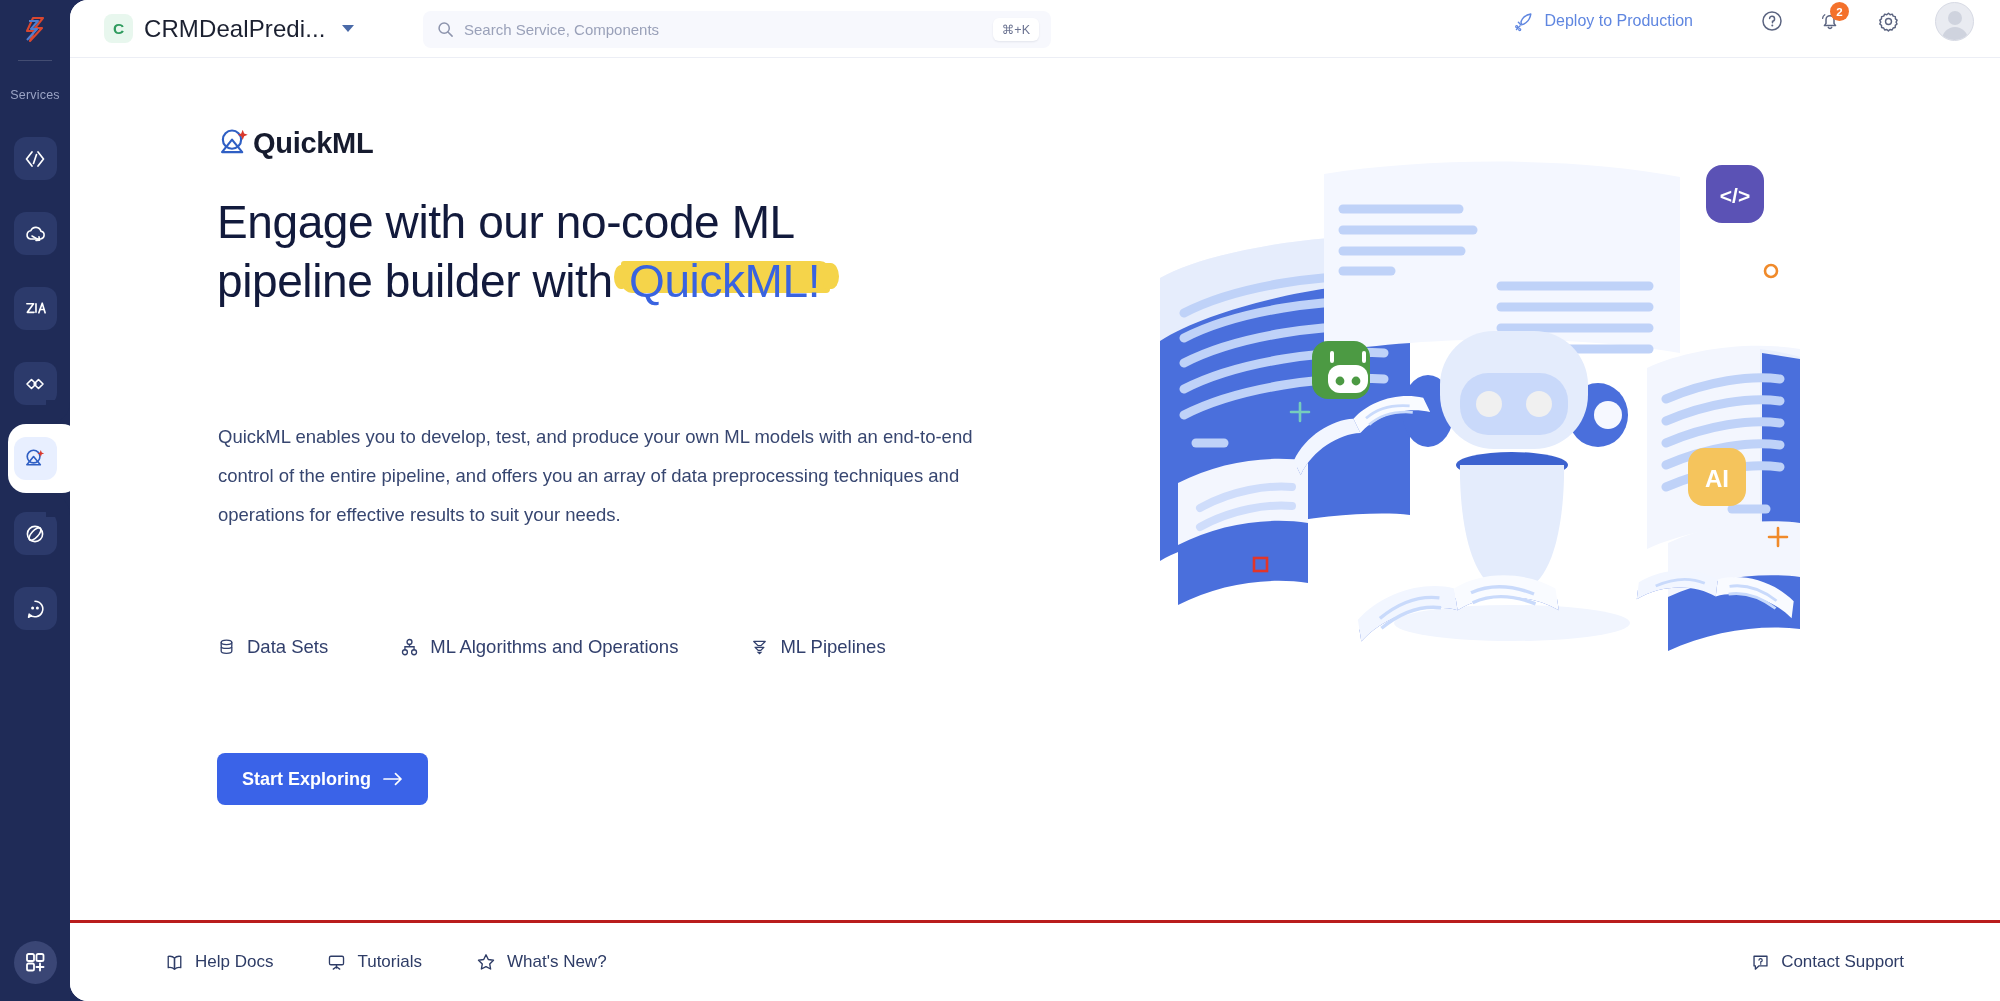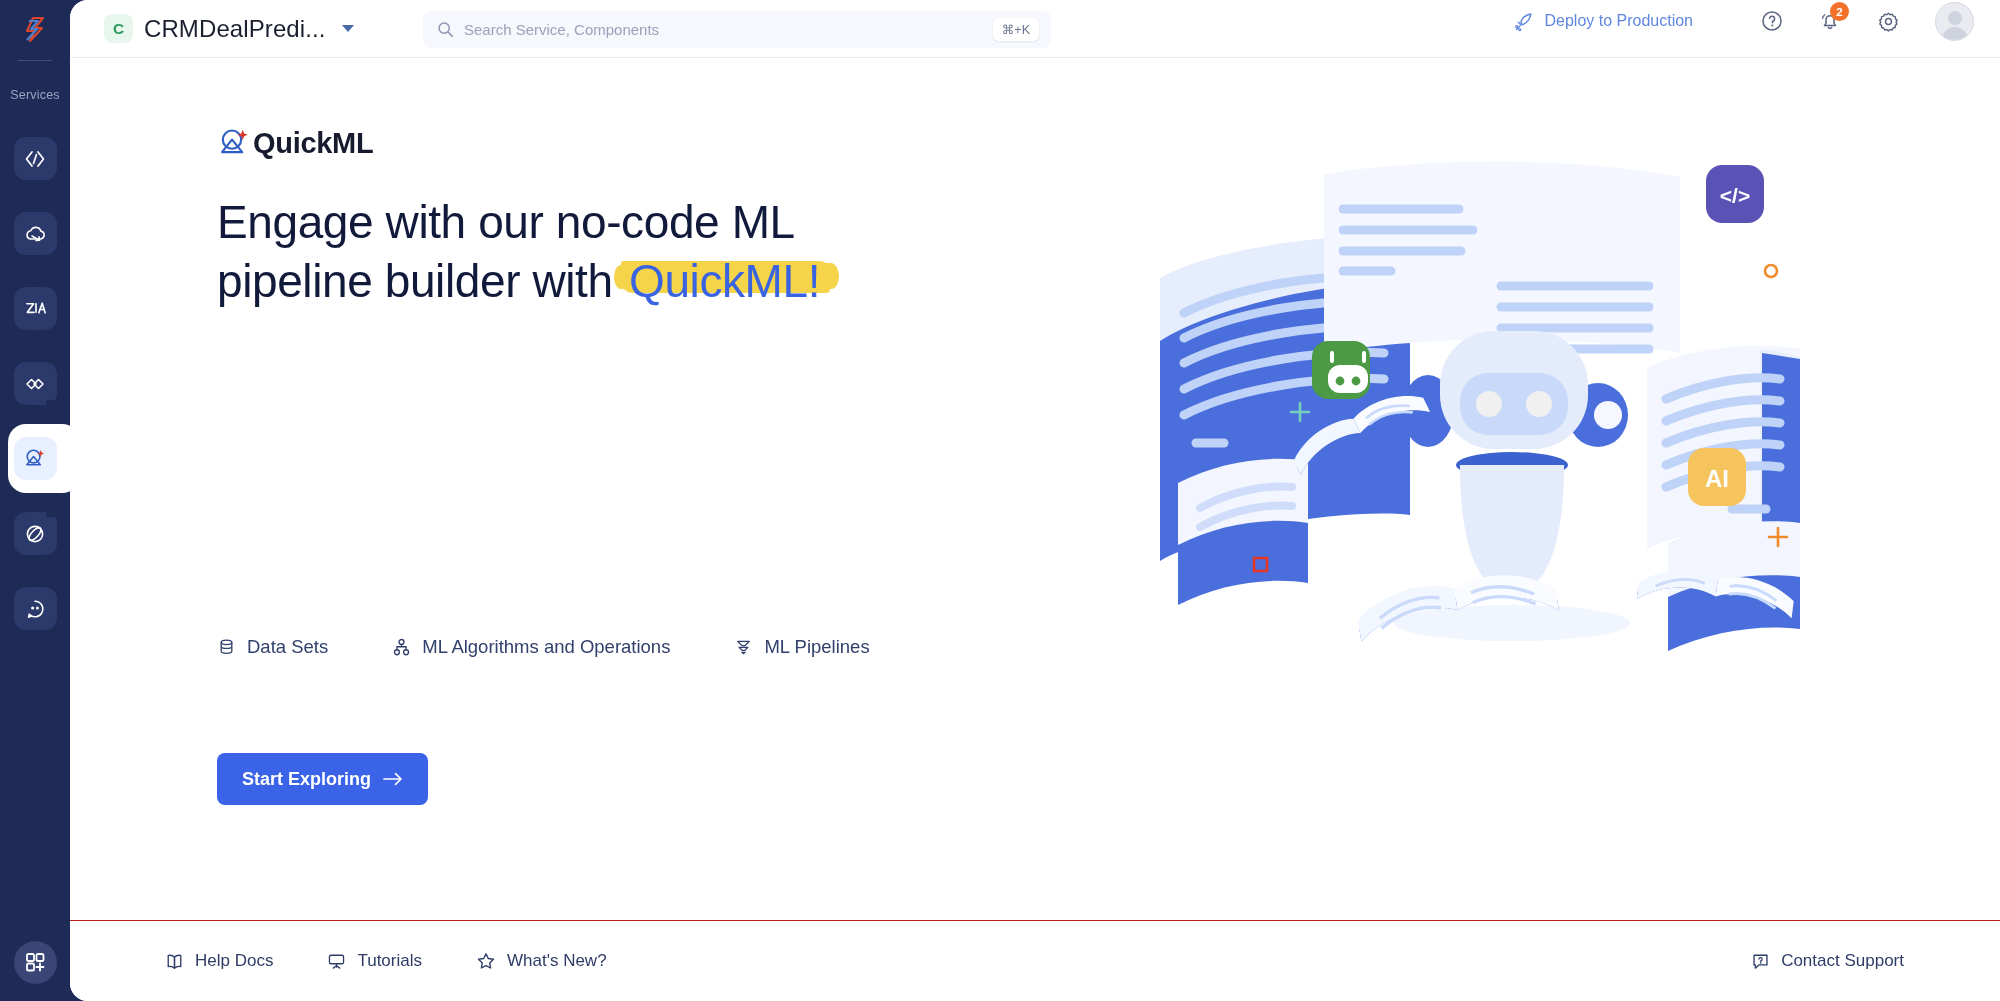--- a/index.html
+++ b/index.html
@@ -203,21 +203,21 @@
   .hl-mark span.txt { position: relative; z-index: 1; }
 
   #paragraph {
     position: absolute; left: 148px; top: 360px;
     width: 760px;
     font-size: 18.5px; line-height: 2.1;
     color: #374670;
   }
   #feature-links {
     position: absolute; left: 147px; top: 578px;
-    display: flex; align-items: flex-start; gap: 4px;
+    display: flex; align-items: flex-start; gap: 12px;
   }
   .feat {
     display: flex; align-items: center; gap: 11px;
     color: #32406d; font-size: 18.5px; cursor: pointer;
   }
   .feat + .feat { margin-left: 60px; }
 
   #cta {
     position: absolute; left: 217px; top: 695px;
     transform: translateX(-70px);
@@ -233,21 +233,21 @@
   #illus {
     position: absolute; left: 1090px; top: 95px;
     width: 700px; height: 560px;
   }
 
   
   #footer {
     position: absolute; left: 0; bottom: 0;
     width: 1930px; height: 81px;
     background: #fff;
-    border-top: 1px solid #b91c1c;
+    border-top: 3px solid #b91c1c;
     display: flex; align-items: center;
   }
   #footer-left { display: flex; align-items: center; margin-left: 95px; gap: 0; }
   .flink {
     display: flex; align-items: center; gap: 11px;
     color: #2e3c66; font-size: 17px; cursor: pointer;
   }
   .flink + .flink { margin-left: 54px; }
   #footer-right { position: absolute; right: 96px; }
 </style>
@@ -421,20 +421,21 @@
         <path d="M21.4 4 l1.2 3 l3 1.2 l-3 1.2 l-1.2 3 l-1.2-3 l-3-1.2 l3-1.2 Z" fill="#d9382c"></path>
       </svg>
       <div id="brand-name">QuickML</div>
     </div>
 
     <h1 id="headline">
       <span>Engage with our no-code ML</span><br>
       <span>pipeline builder with </span><span class="hl-mark"><span class="brush"></span><span class="txt">QuickML!</span></span>
     </h1>
 
+    <p id="paragraph">QuickML enables you to develop, test, and produce your own ML models with an end-to-end control of the entire pipeline, and offers you an array of data preprocessing techniques and operations for effective results to suit your needs.</p>
 
     <div id="feature-links">
       <div class="feat">
         <svg width="19" height="19" viewBox="0 0 20 20">
           <ellipse cx="10" cy="4.6" rx="5.6" ry="2.4" fill="none" stroke="#32406d" stroke-width="1.4"></ellipse>
           <path d="M4.4 4.6 v4 c0 1.3 2.5 2.4 5.6 2.4 s5.6-1.1 5.6-2.4 v-4" fill="none" stroke="#32406d" stroke-width="1.4"></path>
           <path d="M4.4 9.4 v4.4 c0 1.3 2.5 2.4 5.6 2.4 s5.6-1.1 5.6-2.4 V9.4" fill="none" stroke="#32406d" stroke-width="1.4"></path>
         </svg>
         <span>Data Sets</span>
       </div>

